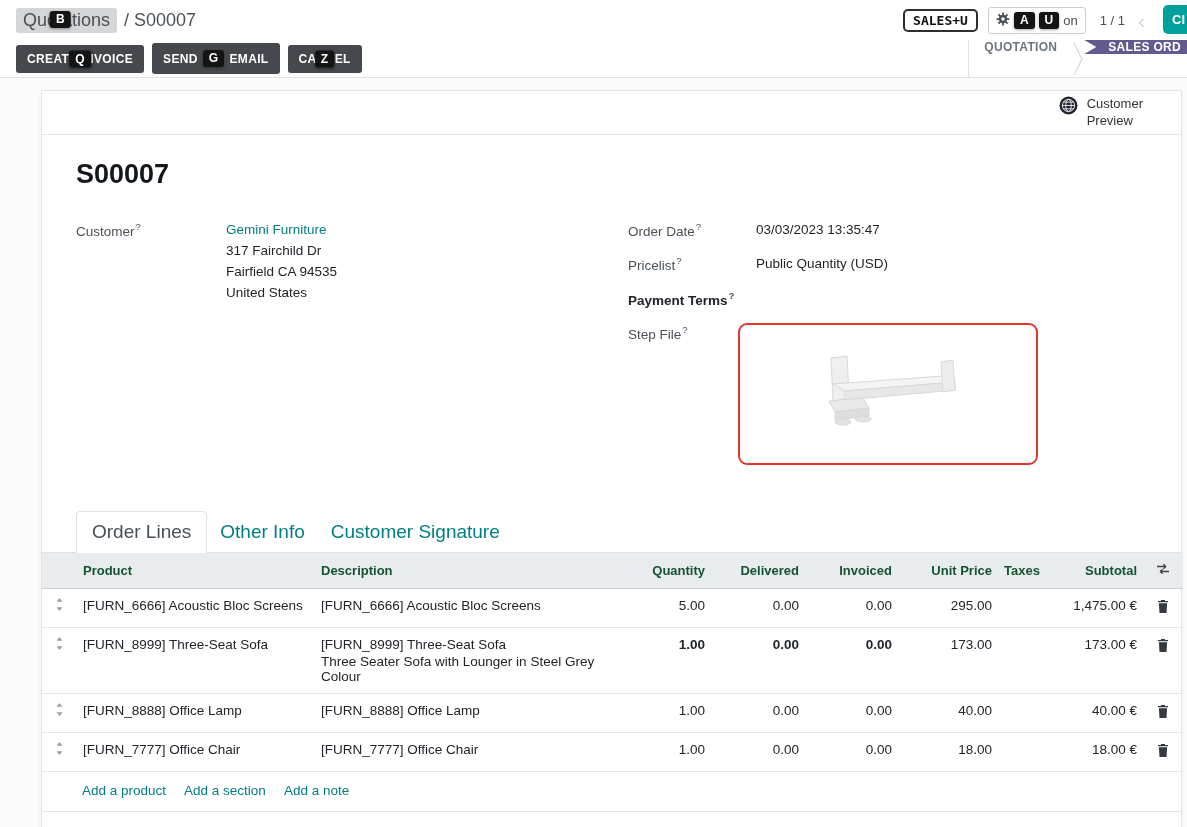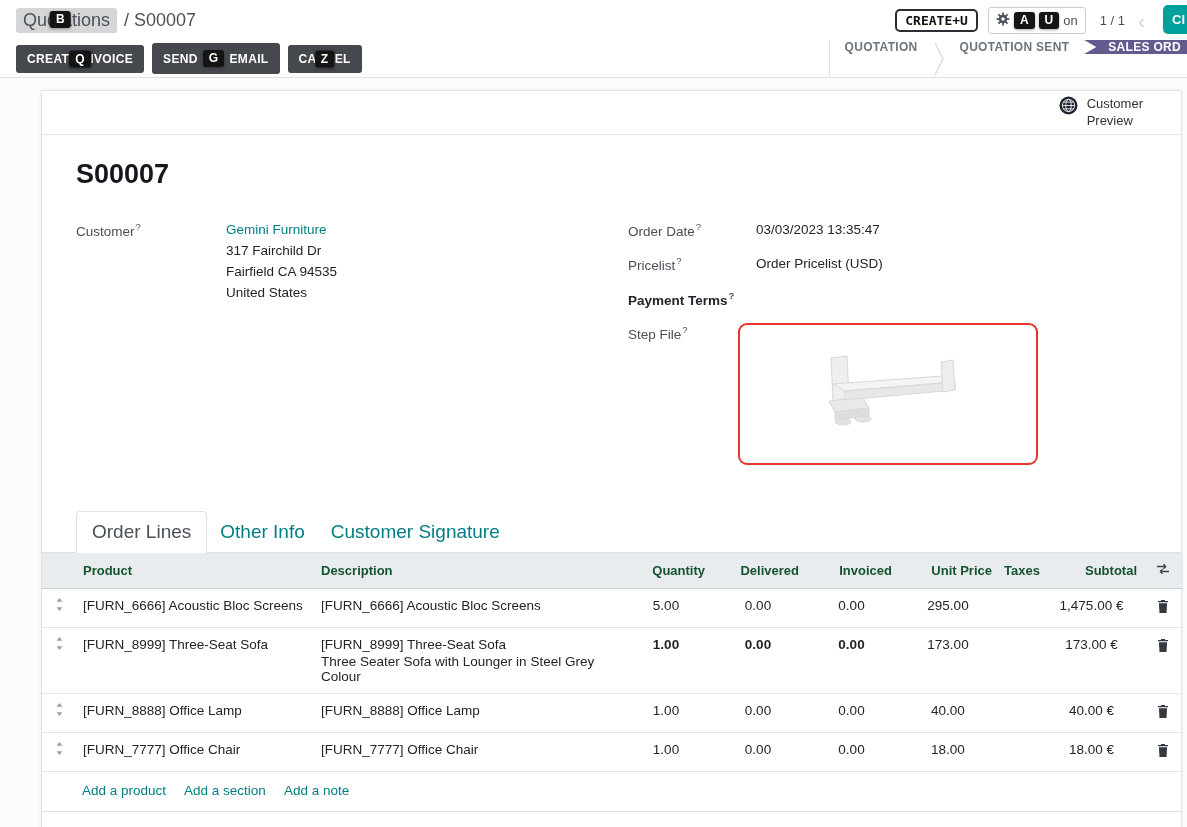--- a/index.html
+++ b/index.html
@@ -77,21 +77,21 @@
               border-radius:4px 4px 0 0;color:#495057;background:#fff}
   .tab.inactive{color:var(--teal);padding:9px 13px}
 
   
   table.lines{width:100%;border-collapse:collapse;table-layout:fixed}
   .lines th{background:var(--header-bg);font-size:13px;font-weight:700;color:#14532d;
             padding:10px 6px;border-bottom:1px solid #ccd2d8;text-align:left;cursor:pointer}
   .lines th.t-right{text-align:right}
   .lines td{padding:9px 6px;font-size:13.5px;color:var(--dark);border-bottom:1px solid #e3e7ea;
             vertical-align:top;cursor:text}
-  .lines td.t-right{text-align:center}
+  .lines td.t-right{text-align:right}
   .teal-val{color:var(--teal);font-weight:600}
   .handle-cell{text-align:center;padding-top:11px;cursor:grab}
   .trash-cell{text-align:center}
   .trash-btn{background:none;border:none;padding:2px 4px}
   .desc2{margin-top:2px}
   .add-row{display:flex;gap:18px;padding:11px 0 13px 40px;border-bottom:1px solid var(--border)}
   .add-row a{color:var(--teal);font-weight:500;cursor:pointer}
 
   
   .sheet-footer{display:flex;justify-content:space-between;align-items:flex-start;
@@ -105,21 +105,21 @@
 
 <div class="topbar">
   <div class="breadcrumb">
     <span class="bc-parent">
       <span>Quotations</span>
       <span class="kbd kbd-abs">B</span>
     </span>
     <span>/ S00007</span>
   </div>
   <div class="topbar-right">
-    <span class="shortcut-box">CREATE+U</span>
+    <span class="shortcut-box">SALES+U</span>
     <button class="action-btn">
       <span>
         <svg width="14" height="14" viewBox="0 0 24 24">
           <g stroke="#495057" stroke-width="3">
             <line x1="12" y1="1" x2="12" y2="23"></line>
               <line x1="1" y1="12" x2="23" y2="12"></line>
             <line x1="4.2" y1="4.2" x2="19.8" y2="19.8"></line>
               <line x1="19.8" y1="4.2" x2="4.2" y2="19.8"></line>
           </g>
           <circle cx="12" cy="12" r="7.2" fill="#495057"></circle>
@@ -155,21 +155,20 @@
     <button class="btn-dark">
       <span>CANCEL</span>
       <span class="kbd kbd-center">Z</span>
     </button>
   </div>
   <div class="statusbar">
     <div class="step">QUOTATION</div>
     <svg class="sep" width="12" height="36" viewBox="0 0 12 36">
       <path d="M2 2 L10 18 L2 34" stroke="#d5d9dd" stroke-width="1.2" fill="none"></path>
     </svg>
-    <div class="step">QUOTATION SENT</div>
     <div class="step step-active">SALES ORD</div>
   </div>
 </div>
 
 <div class="sheet">
 
   <div class="sheet-head">
     <div class="preview-link">
       <span>
         <svg width="19" height="19" viewBox="0 0 18 18">
@@ -213,21 +212,21 @@
         <div class="frow">
           <div class="flabel">
             <span>Order Date</span><sup class="help">?</sup>
           </div>
           <div>03/03/2023 13:35:47</div>
         </div>
         <div class="frow">
           <div class="flabel">
             <span>Pricelist</span><sup class="help">?</sup>
           </div>
-          <div>Order Pricelist (USD)</div>
+          <div>Public Quantity (USD)</div>
         </div>
         <div class="frow">
           <div class="flabel bold">
             <span>Payment Terms</span><sup class="help">?</sup>
           </div>
           <div></div>
         </div>
         <div class="frow">
           <div class="flabel">
             <span>Step File</span><sup class="help">?</sup>

